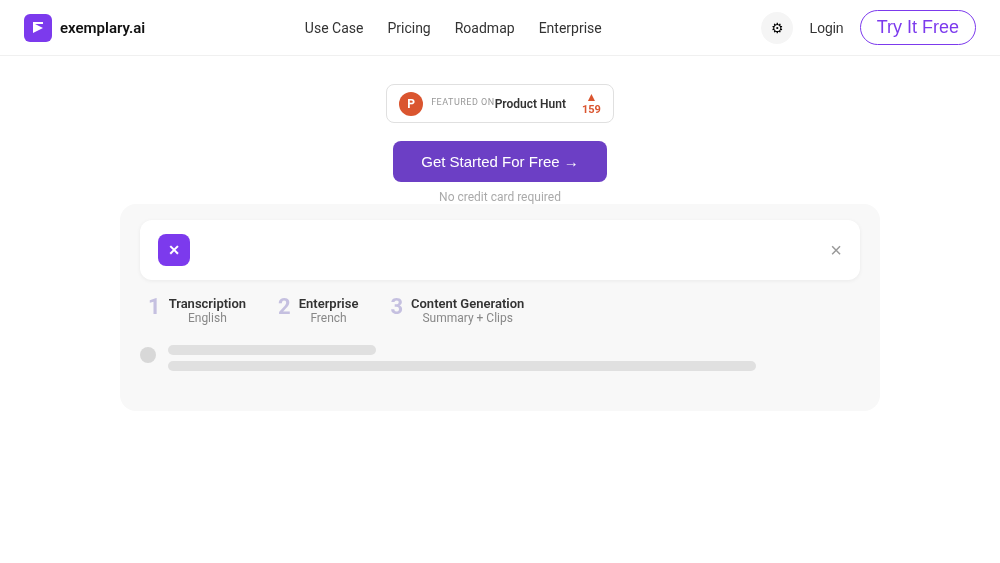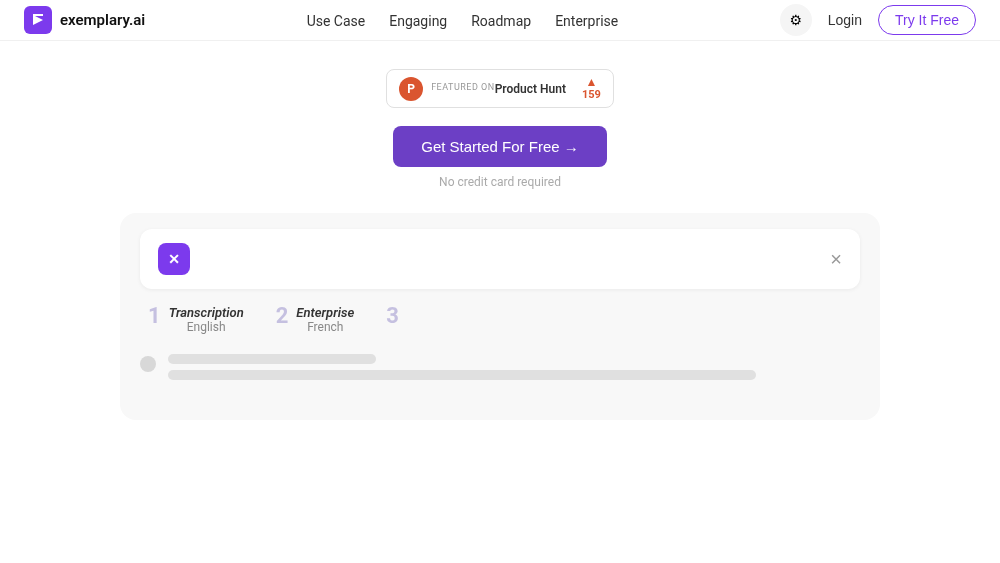--- a/index.html
+++ b/index.html
@@ -11,21 +11,21 @@
       overflow: hidden;
       position: relative;
     }
 
     
     nav {
       display: flex;
       align-items: center;
       justify-content: space-between;
       padding: 0 24px;
-      height: 41px;
+      height: 56px;
       border-bottom: 1px solid #f0f0f0;
     }
     .nav-logo {
       display: flex;
       align-items: center;
       gap: 8px;
       text-decoration: none;
     }
     .logo-icon {
       width: 28px;
@@ -76,21 +76,21 @@
     }
     .login-btn {
       font-size: 14px;
       color: #333;
       background: none;
       border: none;
       cursor: pointer;
       font-weight: 500;
     }
     .try-btn {
-      font-size: 14px;
+      font-size: 18px;
       color: #7c3aed;
       background: none;
       border: 1.5px solid #7c3aed;
       border-radius: 20px;
       padding: 6px 16px;
       cursor: pointer;
       font-weight: 500;
     }
 
     
@@ -183,21 +183,20 @@
       font-weight: 500;
       cursor: pointer;
       display: flex;
       align-items: center;
       gap: 8px;
       margin-bottom: 8px;
     }
     .no-card {
       font-size: 12px;
       color: #aaa;
-      margin-bottom: 24px;
     }
 
     
     .demo-container {
       width: 760px;
       background: #f8f8f8;
       border-radius: 16px;
       padding: 16px 20px;
       margin: 0 auto;
     }
@@ -257,21 +256,20 @@
       font-size: 22px;
       font-weight: 700;
       color: #c5c0e0;
       line-height: 1;
     }
     .step-info {}
     .step-label {
       font-size: 13px;
       font-weight: 600;
       color: #333;
-      font-style: italic;
     }
     .step-value {
       font-size: 12px;
       color: #888;
     }
 
     
     .loading-lines {
       padding: 4px 0;
     }
@@ -312,21 +310,21 @@
       <svg viewBox="0 0 18 18" xmlns="http://www.w3.org/2000/svg">
         <path d="M4 4 L14 9 L4 14 Z" fill="white"></path>
         <line x1="4" y1="4" x2="14" y2="4" stroke="white" stroke-width="2"></line>
       </svg>
     </div>
     <span class="logo-text">exemplary.ai</span>
   </a>
 
   <ul class="nav-links">
     <li><a href="#">Use Case</a></li>
-    <li><a href="#">Engaging</a></li>
+    <li><a href="#">Pricing</a></li>
     <li><a href="#">Roadmap</a></li>
     <li><a href="#">Enterprise</a></li>
   </ul>
 
   <div class="nav-actions">
     <button class="nav-icon-btn">
       <span>⚙</span>
     </button>
     <button class="login-btn">Login</button>
     <button class="try-btn">Try It Free</button>
@@ -370,20 +368,24 @@
       </div>
       <div class="step-item">
         <span class="step-num">2</span>
         <div class="step-info">
           <div class="step-label">Enterprise</div>
           <div class="step-value">French</div>
         </div>
       </div>
       <div class="step-item">
         <span class="step-num">3</span>
+        <div class="step-info">
+          <div class="step-label">Content Generation</div>
+          <div class="step-value">Summary + Clips</div>
+        </div>
       </div>
     </div>
 
     <div class="loading-lines">
       <div class="line-group">
         <div class="line-circle"></div>
         <div class="line-stack">
           <div class="skel-line short"></div>
           <div class="skel-line long"></div>
 

